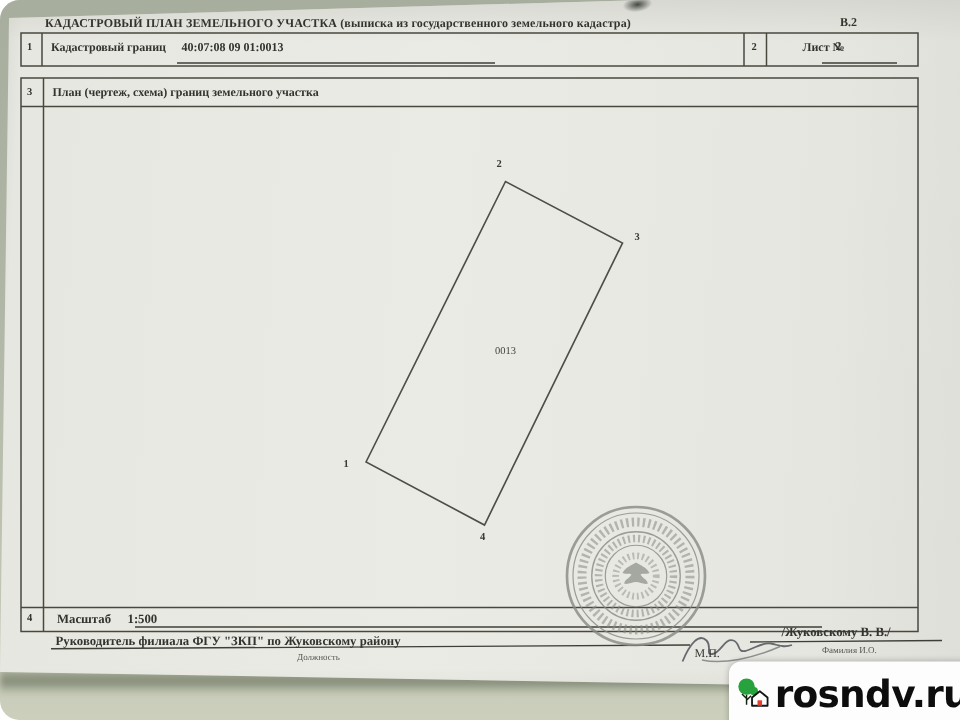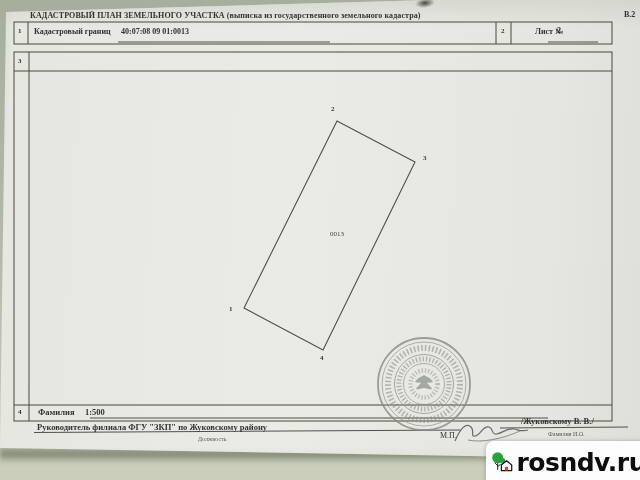--- a/index.html
+++ b/index.html
@@ -3,20 +3,21 @@
 <meta charset="utf-8">
 <style>
   html,body { margin:0; padding:0; }
   body {
     width:640px; height:480px; overflow:hidden;
     font-family:"Liberation Serif", serif;
   }
   .scene {
     position:relative; width:640px; height:480px;
     background:linear-gradient(180deg,#a7ae9e 0%,#b0b6a6 40%,#bcc1b0 72%,#cbcfbc 100%);
+    border-radius:13px;
   }
   .bg-shadow {
     position:absolute; left:0; top:443px; width:100%; height:20px;
     background:linear-gradient(180deg, rgba(62,72,54,0) 0%, rgba(70,80,58,.55) 55%, rgba(70,80,58,0) 100%);
     filter:blur(2px);
   }
   .paper {
     position:absolute; inset:0;
     clip-path:polygon(6px 12px, 642px -6px, 646px 459px, 0px 448px);
     background:
@@ -90,47 +91,48 @@
         <path d="M424 375 c-3 2 -7 3 -9 7 c3 1 4 0 6 1 c-2 3 -4 3 -5 6 c3 1 5 -1 8 -1 c3 0 5 2 8 1 c-1 -3 -3 -3 -5 -6 c2 -1 3 0 6 -1 c-2 -4 -6 -5 -9 -7 z" fill="#868b83" stroke="none" opacity="0.85"></path>
       </g>
 
       <g stroke="#50555a" fill="none" opacity="0.85">
         <path d="M455 441 c5 -12 11 -19 16 -14 c4 4 -1 10 4 9 c6 -1 8 -11 14 -9 c5 2 2 8 8 7 c7 -2 11 -6 17 -5 c5 1 8 3 14 1" stroke-width="1.2"></path>
         <path d="M468 440 c14 3 34 -1 52 -9" stroke-width="1" opacity="0.7"></path>
       </g>
     </svg>
 
     <div class="t b fs8" style="left:30px; top:12px; letter-spacing:.1px">КАДАСТРОВЫЙ ПЛАН ЗЕМЕЛЬНОГО УЧАСТКА (выписка из государственного земельного кадастра)</div>
-    <div class="t b fs8" style="left:624px; top:11px">В.2</div>
+    <div class="t b fs8" style="left:560px; top:11px">В.2</div>
 
     <div class="t b fs7" style="left:18px; top:28px">1</div>
     <div class="t b fs8" style="left:34px; top:28px">Кадастровый границ</div>
     <div class="t b fs8" style="left:121px; top:28px">40:07:08 09 01:0013</div>
 
     <div class="t b fs7" style="left:501px; top:28px">2</div>
     <div class="t b fs8" style="left:535px; top:28px">Лист №</div>
     <div class="t b fs8" style="left:557px; top:27px">2</div>
 
     <div class="t b fs7" style="left:18px; top:58px">3</div>
+    <div class="t b fs8" style="left:35px; top:58px">План (чертеж, схема) границ земельного участка</div>
 
     <div class="t fs7" style="left:330px; top:231px; color:#44443f">0013</div>
     <div id="vertex-labels">
         <div class="vlabel" style="left: 229px; top: 306px;">1</div>
         <div class="vlabel" style="left: 331px; top: 106px;">2</div>
         <div class="vlabel" style="left: 423px; top: 155px;">3</div>
         <div class="vlabel" style="left: 320px; top: 355px;">4</div>
       </div>
 
     <div class="t b fs7" style="left:18px; top:409px">4</div>
-    <div class="t b fs85" style="left:38px; top:408px">Фамилия</div>
+    <div class="t b fs85" style="left:38px; top:408px">Масштаб</div>
     <div class="t b fs85" style="left:85px; top:408px">1:500</div>
 
     <div class="t b fs85" style="left:37px; top:423px">Руководитель филиала ФГУ "ЗКП" по Жуковскому району</div>
     <div class="t cap" style="left:198px; top:436px">Должность</div>
-    <div class="t fs8" style="left:440px; top:432px">М.П.</div>
+    <div class="t fs8" style="left:463px; top:432px">М.П.</div>
     <div class="t b fs85" style="left:521px; top:417px">/Жуковскому В. В./</div>
     <div class="t cap" style="left:548px; top:431px">Фамилия И.О.</div>
 
     <div class="smudge"></div>
   </div>
 
   <div class="watermark">
     <svg width="37" height="34" viewBox="0 0 37 34">
       <circle cx="11" cy="10" r="9" fill="#27a23c"></circle>
       <circle cx="19" cy="15" r="4.5" fill="#27a23c"></circle>

